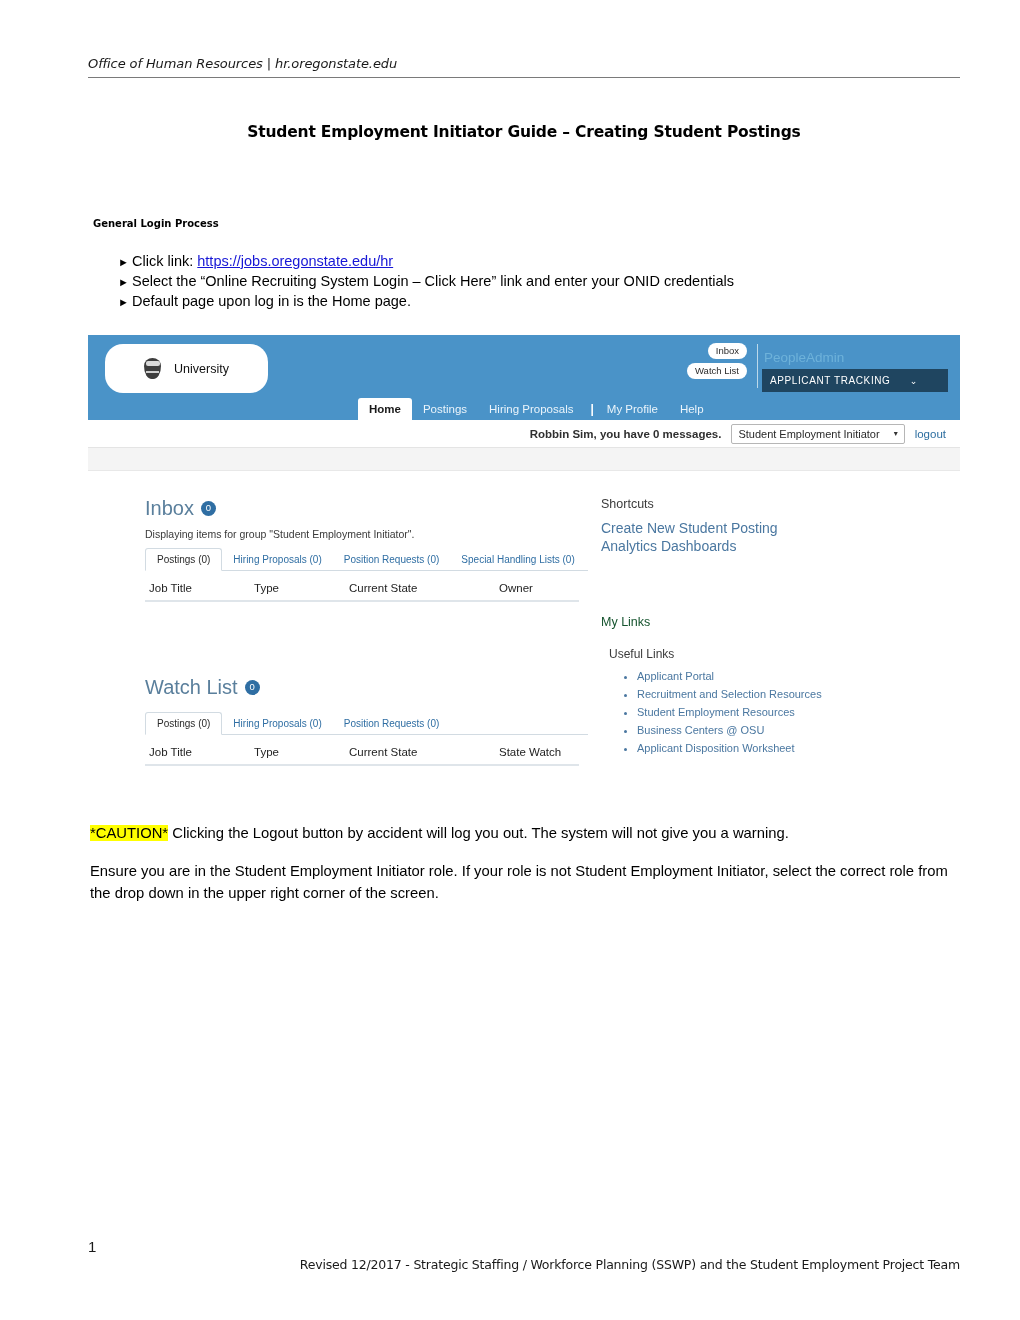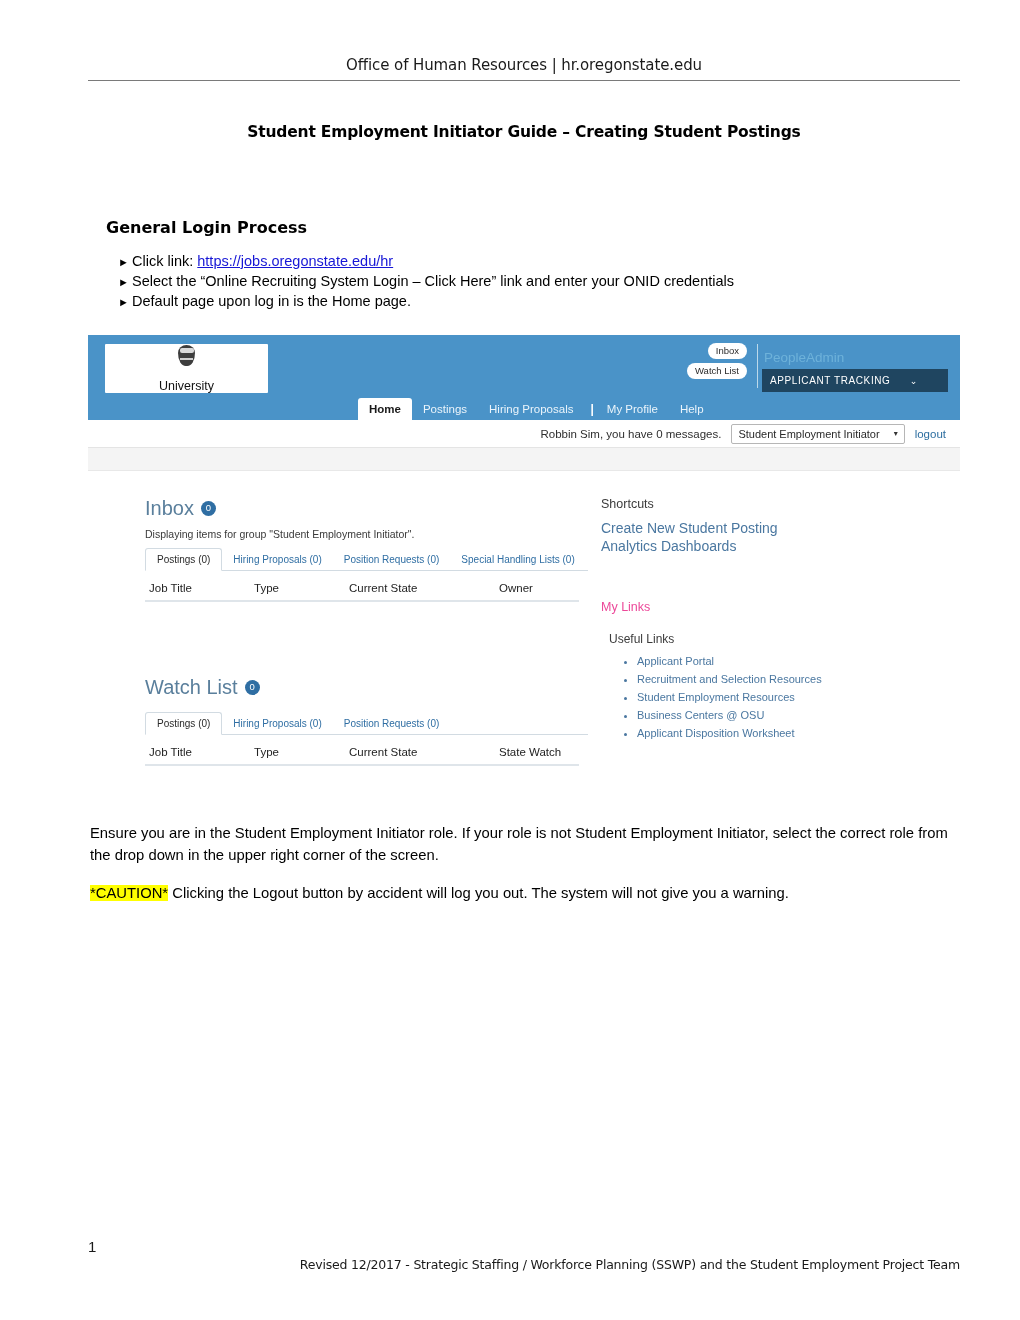--- a/index.html
+++ b/index.html
@@ -18,25 +18,26 @@
 
   
   .page-header {
     position: absolute;
     left: 88px;
     top: 56px;
     width: 872px;
   }
   .page-header-text {
     font-family: "DejaVu Sans", sans-serif;
-    font-size: 15px;
+    font-size: 13px;
     color: #1a1a1a;
-    text-align: center;
+    text-align: left;
     padding-bottom: 6px;
     letter-spacing: -0.1px;
+    font-style: italic;
   }
   .page-header-rule {
     border-bottom: 1.4px solid #7a7a7a;
     width: 100%;
   }
 
   
   .doc-title {
     position: absolute;
     left: 88px;
@@ -47,25 +48,25 @@
     font-weight: bold;
     font-size: 15.5px;
     line-height: 21px;
     color: #000;
     letter-spacing: -0.2px;
   }
 
   
   .section-heading {
     position: absolute;
-    left: 106px;
+    left: 93px;
     top: 218px;
     font-family: "DejaVu Sans", sans-serif;
     font-weight: bold;
-    font-size: 16px;
+    font-size: 10px;
     color: #000;
   }
 
   
   .bullet-list {
     position: absolute;
     left: 118px;
     top: 252px;
     width: 840px;
   }
@@ -104,26 +105,25 @@
     height: 85px;
     background: #4a93c8;
   }
   .logo-plate {
     position: absolute;
     left: 17px;
     top: 9px;
     width: 163px;
     height: 49px;
     background: #fff;
-    border-radius: 1px;
+    border-radius: 18px;
     display: flex;
     align-items: center;
     justify-content: center;
     gap: 13px;
-    flex-direction: column;
   }
   .logo-crest {
     width: 17px;
     height: 21px;
     background: #3d3d3d;
     border-radius: 50% 50% 45% 45% / 38% 38% 62% 62%;
     position: relative;
     overflow: hidden;
   }
   .logo-crest::before {
@@ -243,21 +243,21 @@
     display: flex;
     align-items: center;
     justify-content: flex-end;
     padding-right: 14px;
     gap: 10px;
     border-bottom: 1px solid #e4e4e4;
   }
   .user-msg {
     font-size: 11.5px;
     color: #2f2f2f;
-    font-weight: normal;
+    font-weight: bold;
   }
   .role-select {
     border: 1px solid #b6b6b6;
     background: #fff;
     font-size: 11px;
     color: #2a2a2a;
     padding: 3px 6px;
     display: flex;
     align-items: center;
     gap: 14px;
@@ -359,22 +359,22 @@
     color: #3b3b3b;
     margin-bottom: 8px;
   }
   .sc-link {
     font-size: 14px;
     color: #4a77a0;
     line-height: 18px;
   }
   .mylinks-heading {
     font-size: 12.5px;
-    color: #ec4899;
-    margin-top: 45px;
+    color: #14532d;
+    margin-top: 60px;
   }
   .useful-heading {
     font-size: 12px;
     color: #3b3b3b;
     margin-top: 18px;
     padding-left: 8px;
   }
   .useful-list {
     margin: 8px 0 0 0;
     padding-left: 36px;
@@ -548,22 +548,22 @@
         <li>Recruitment and Selection Resources</li>
         <li>Student Employment Resources</li>
         <li>Business Centers @ OSU</li>
         <li>Applicant Disposition Worksheet</li>
       </ul>
     </div>
   </div>
 </div>
 
 <div class="para-block">
-  <div class="para">Ensure you are in the Student Employment Initiator role. If your role is not Student Employment Initiator, select the correct role from the drop down in the upper right corner of the screen.</div>
   <div class="para">
     <span class="hl">*CAUTION*</span><span> Clicking the Logout button by accident will log you out. The system will not give you a warning.</span>
   </div>
+  <div class="para">Ensure you are in the Student Employment Initiator role. If your role is not Student Employment Initiator, select the correct role from the drop down in the upper right corner of the screen.</div>
 </div>
 
 <div class="footer">
   <div class="footer-pageno">1</div>
   <div class="footer-note">Revised 12/2017 - Strategic Staffing / Workforce Planning (SSWP) and the Student Employment Project Team</div>
 </div>
 
 </body></html>

